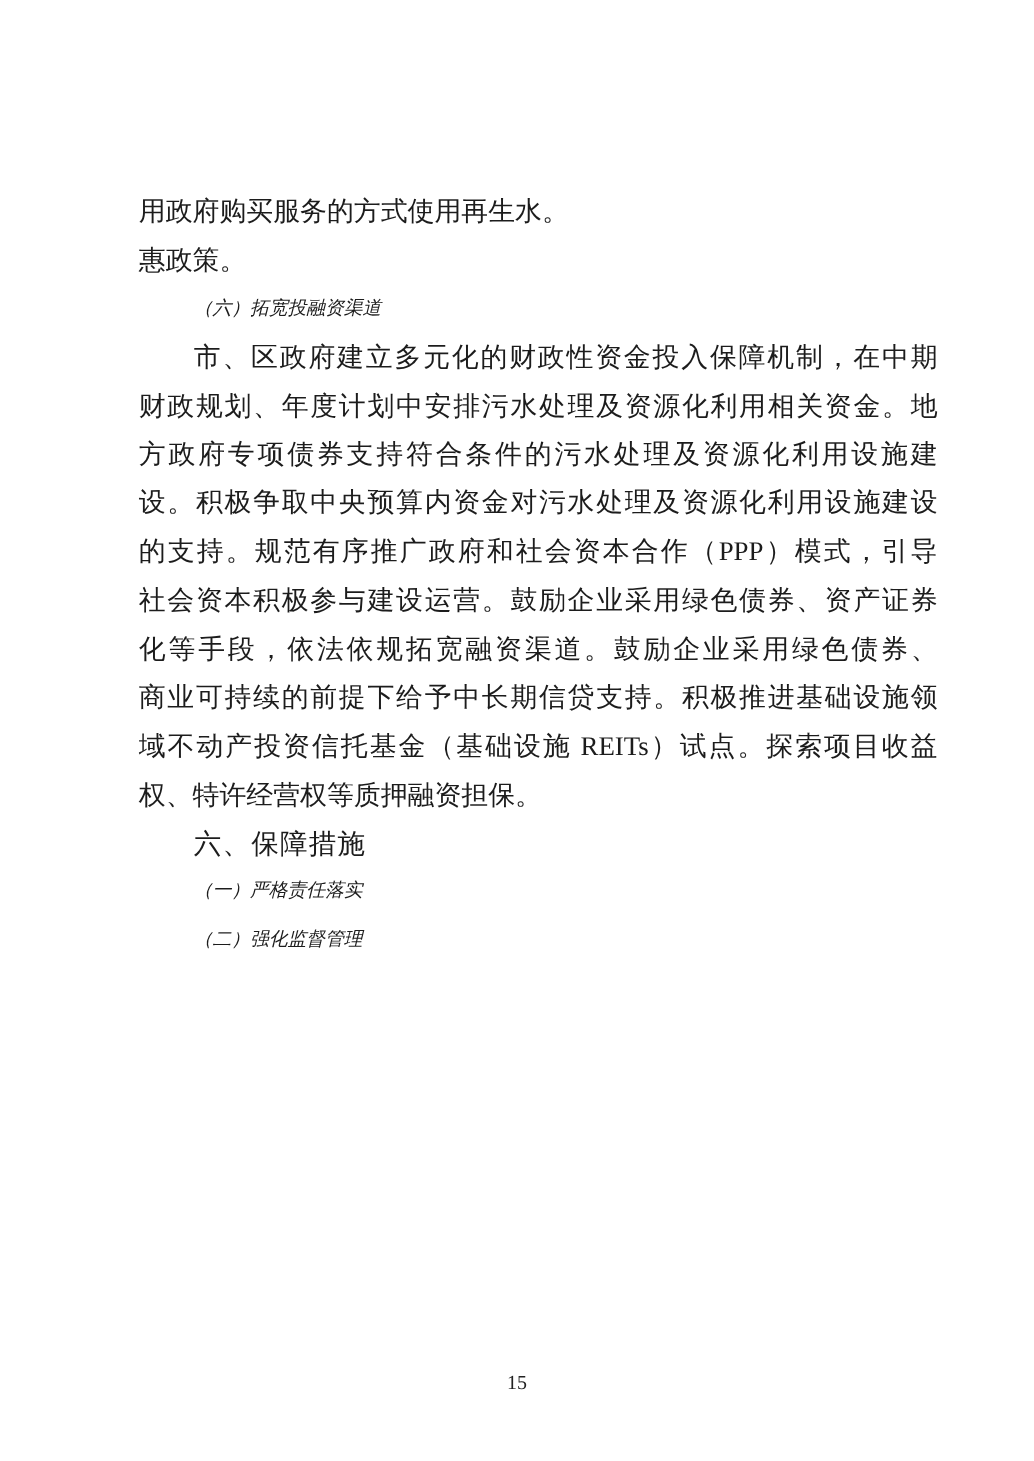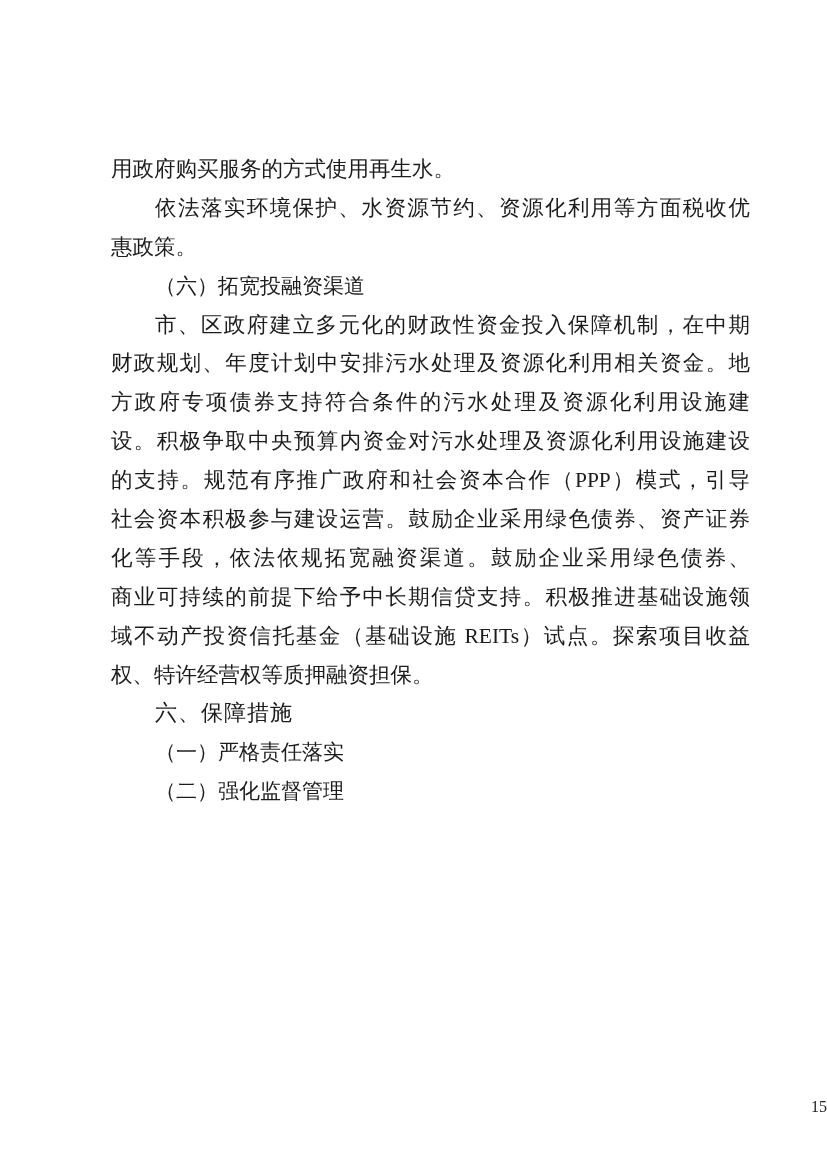--- a/index.html
+++ b/index.html
@@ -33,51 +33,51 @@
     color: #1c1c1c;
   }
   .line.fill {
     text-align: justify;
     text-align-last: justify;
     overflow: hidden;
   }
   .line.indent { padding-left: 44px; }
   .line.kai {
     font-family: "Liberation Serif", serif;
-    font-size: 21px;
+    font-size: 15px;
+    font-style: italic;
   }
   .line.hei {
     font-family: "Liberation Sans", sans-serif;
     font-weight: 400;
     font-size: 22px;
     letter-spacing: 1px;
   }
   .page-number {
     position: absolute;
     left: 0;
     right: 0;
     top: 1098px;
-    text-align: right;
+    text-align: center;
     font-size: 16px;
     color: #222222;
     font-family: "Liberation Serif", serif;
   }
 </style>
 </head>
 <body>
 
 <div class="page">
   <div class="text-block">
 
     <div class="para">
       <div class="line">用政府购买服务的方式使用再生水。</div>
     </div>
 
     <div class="para">
-      <div class="line indent fill">依法落实环境保护、水资源节约、资源化利用等方面税收优</div>
       <div class="line">惠政策。</div>
     </div>
 
     <div class="para">
       <div class="line kai indent">（六）拓宽投融资渠道</div>
     </div>
 
     <div class="para">
       <div class="line indent fill">市、区政府建立多元化的财政性资金投入保障机制，在中期</div>
       <div class="line fill">财政规划、年度计划中安排污水处理及资源化利用相关资金。地</div>

